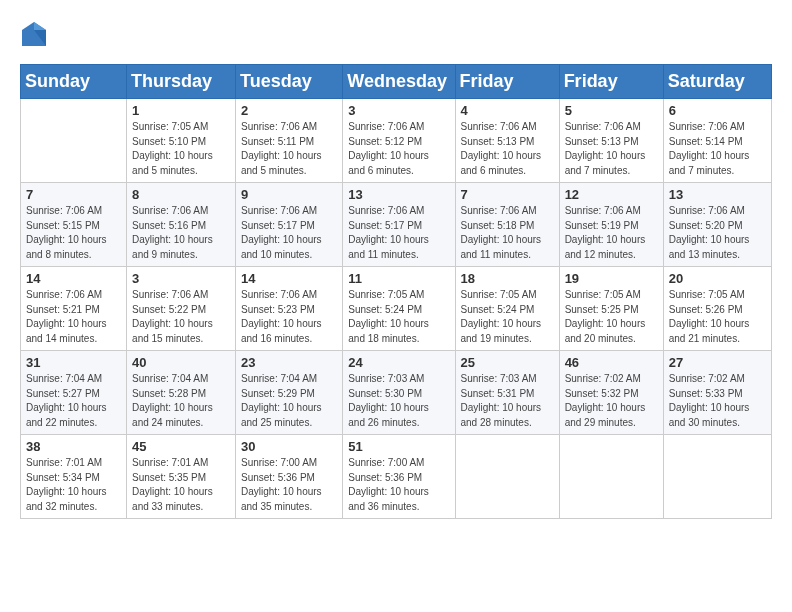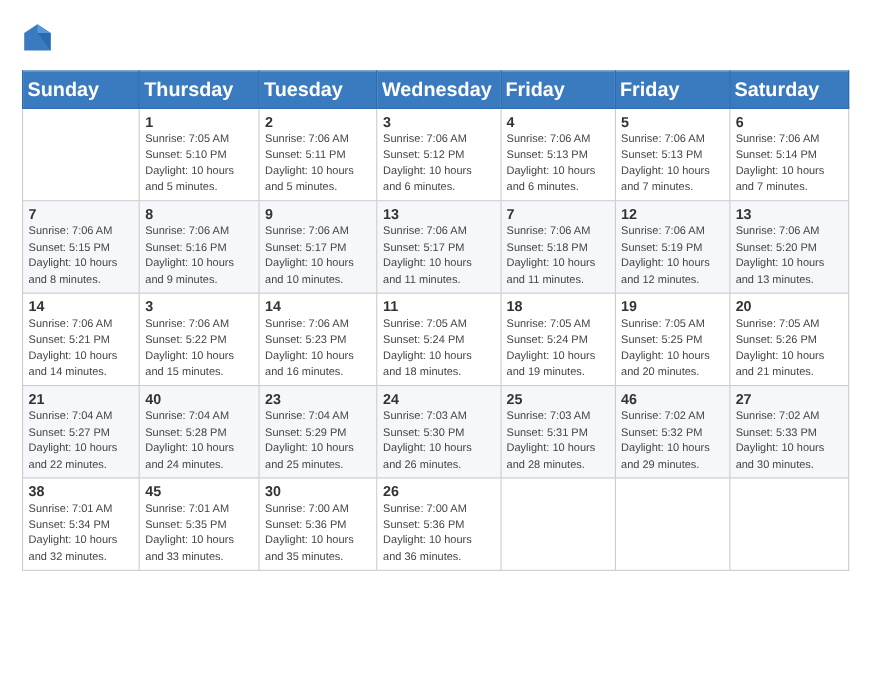--- a/index.html
+++ b/index.html
@@ -263,21 +263,21 @@
         <td>
           <span class="day-number">20</span>
           <div class="day-info" style="white-space: pre-line;">Sunrise: 7:05 AM
 Sunset: 5:26 PM
 Daylight: 10 hours
 and 21 minutes.</div>
         </td>
       </tr>
       <tr>
         <td>
-          <span class="day-number">21</span>
+          <span class="day-number">31</span>
           <div class="day-info" style="white-space: pre-line;">Sunrise: 7:04 AM
 Sunset: 5:27 PM
 Daylight: 10 hours
 and 22 minutes.</div>
         </td>
         <td>
           <span class="day-number">40</span>
           <div class="day-info" style="white-space: pre-line;">Sunrise: 7:04 AM
 Sunset: 5:28 PM
 Daylight: 10 hours
@@ -335,21 +335,21 @@
 and 33 minutes.</div>
         </td>
         <td>
           <span class="day-number">30</span>
           <div class="day-info" style="white-space: pre-line;">Sunrise: 7:00 AM
 Sunset: 5:36 PM
 Daylight: 10 hours
 and 35 minutes.</div>
         </td>
         <td>
-          <span class="day-number">26</span>
+          <span class="day-number">51</span>
           <div class="day-info" style="white-space: pre-line;">Sunrise: 7:00 AM
 Sunset: 5:36 PM
 Daylight: 10 hours
 and 36 minutes.</div>
         </td>
         <td class="empty-cell"></td>
         <td class="empty-cell"></td>
         <td class="empty-cell"></td>
       </tr>
     </tbody>

